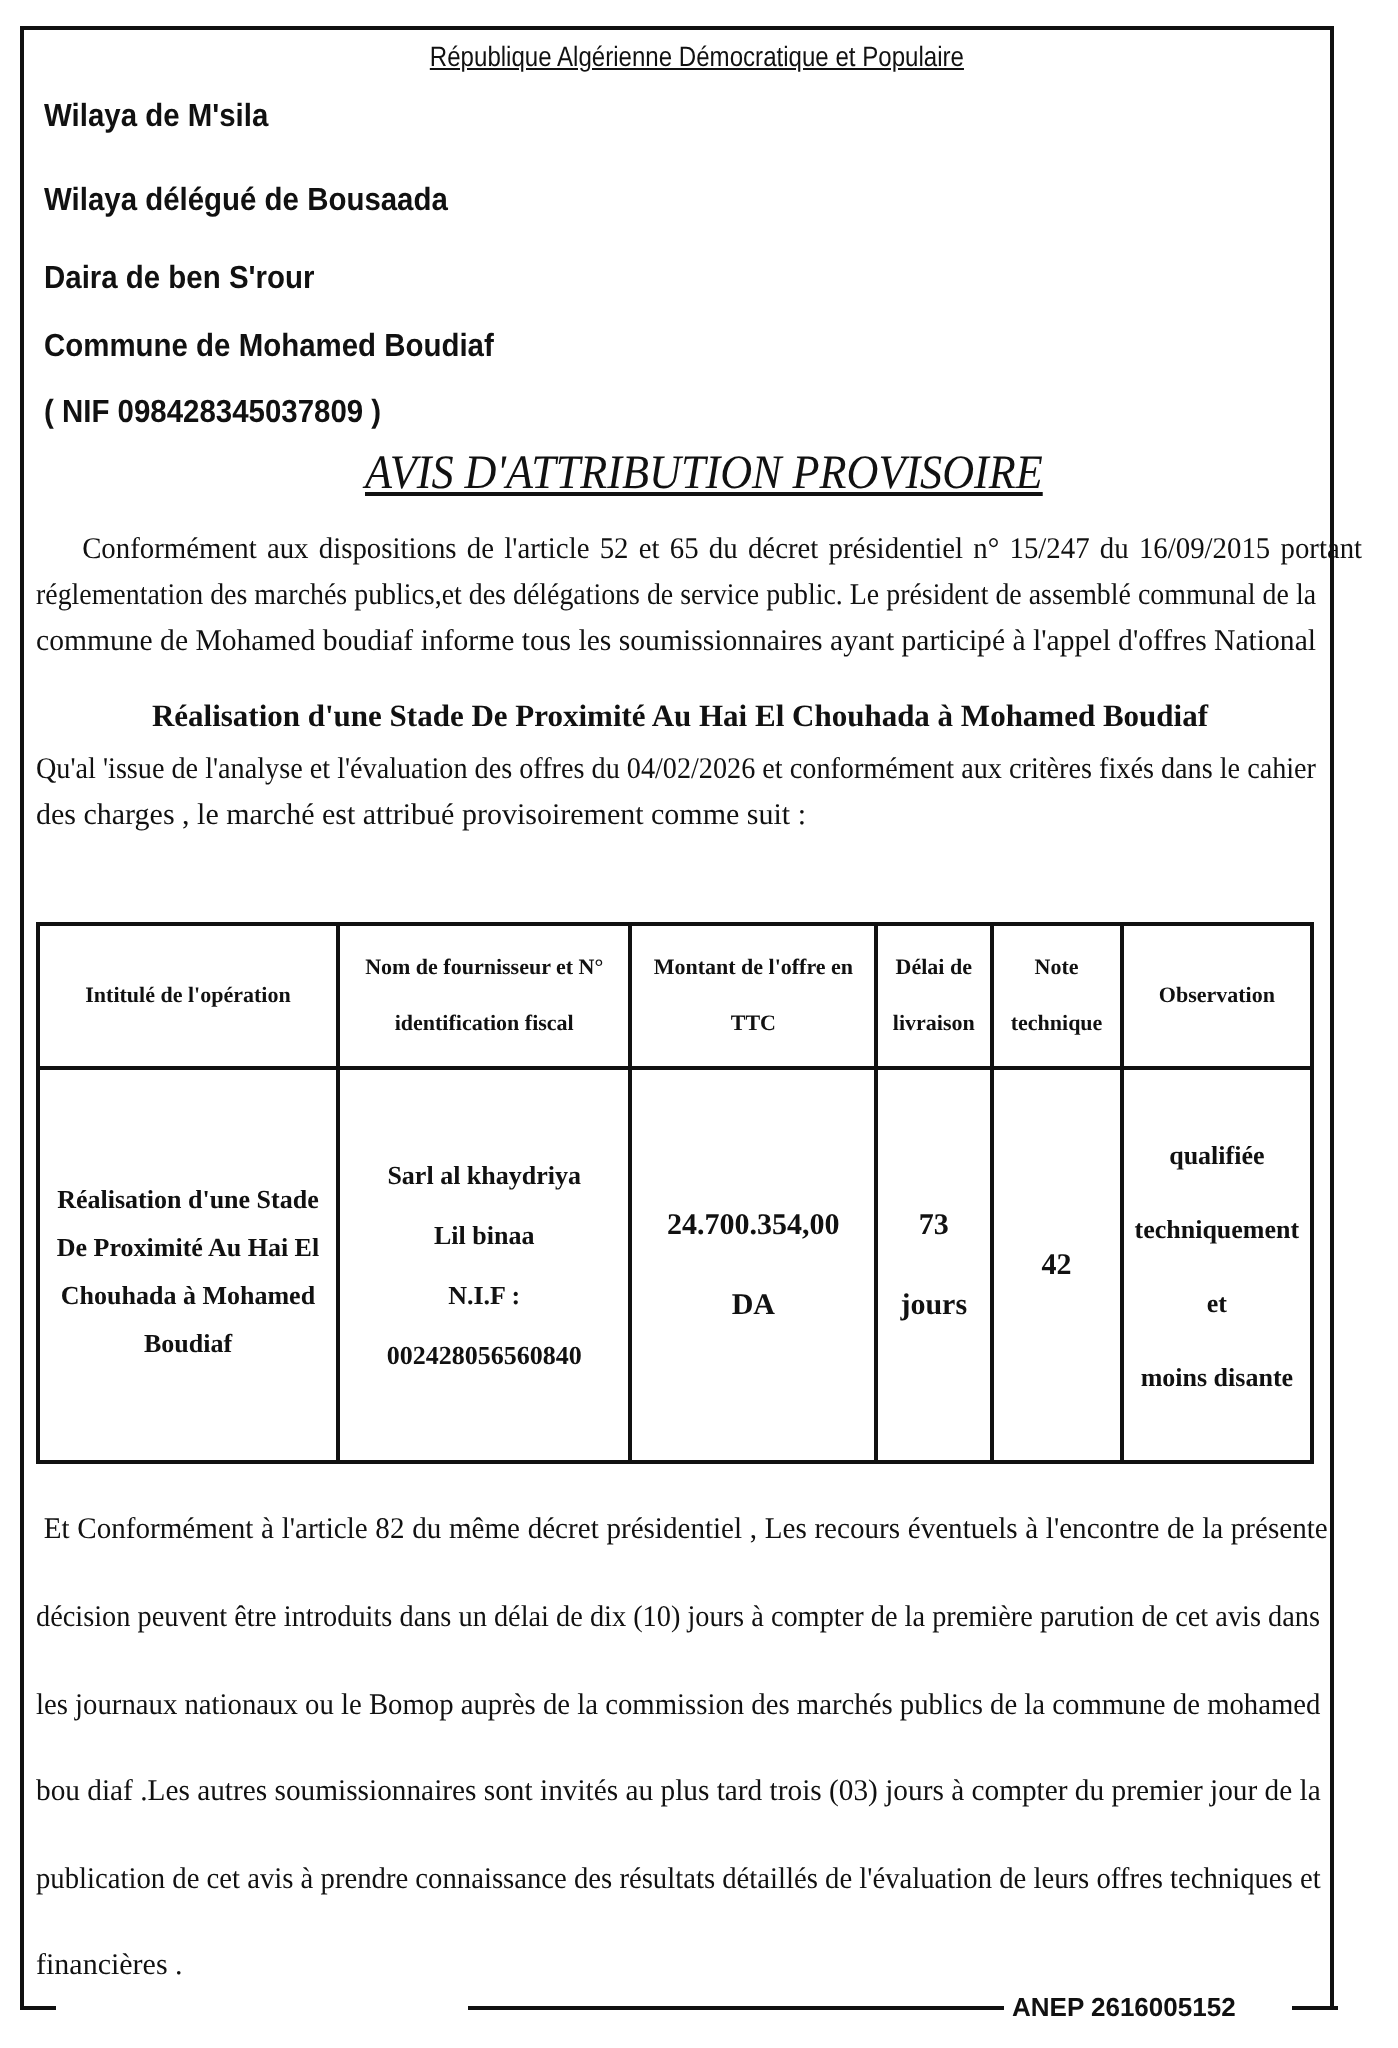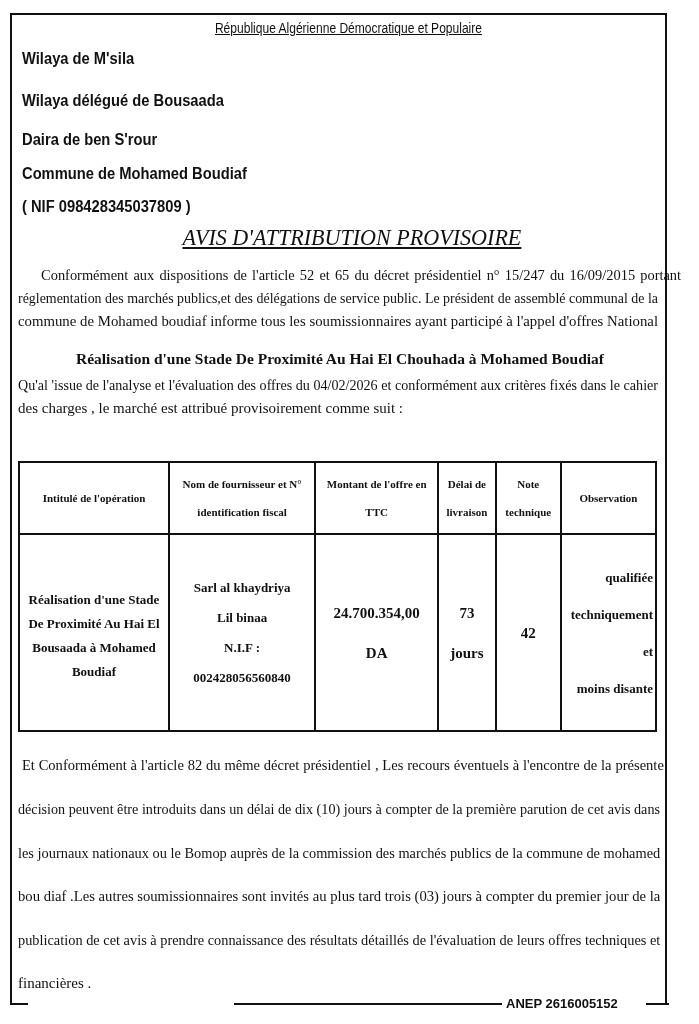--- a/index.html
+++ b/index.html
@@ -86,41 +86,41 @@
       <th class="col4"><span>Délai de</span><br><span>livraison</span></th>
       <th class="col5"><span>Note</span><br><span>technique</span></th>
       <th class="col6"><span>Observation</span></th>
     </tr>
   </thead>
   <tbody>
     <tr>
       <td style="line-height:24px; padding-top:6px;">
         <span>Réalisation d'une Stade</span><br>
         <span>De Proximité Au Hai El</span><br>
-        <span>Bousaada à Mohamed</span><br>
+        <span>Chouhada à Mohamed</span><br>
         <span>Boudiaf</span>
       </td>
       <td style="line-height:30px;margin-top:12px;">
         <span>Sarl al khaydriya</span><br>
         <span>Lil binaa</span><br>
         <span>N.I.F :</span><br>
         <span>002428056560840</span>
       </td>
       <td class="big">
         <span>24.700.354,00</span><br>
         <span>DA</span>
       </td>
       <td class="big">
         <span>73</span><br>
         <span>jours</span>
       </td>
       <td class="big">
         <span>42</span>
       </td>
-      <td style="line-height:37px;text-align:right;">
+      <td style="line-height:37px;">
         <span>qualifiée</span><br>
         <span>techniquement</span><br>
         <span>et</span><br>
         <span>moins disante</span>
       </td>
     </tr>
   </tbody>
 </table>
 
 <div class="para2 serif">

